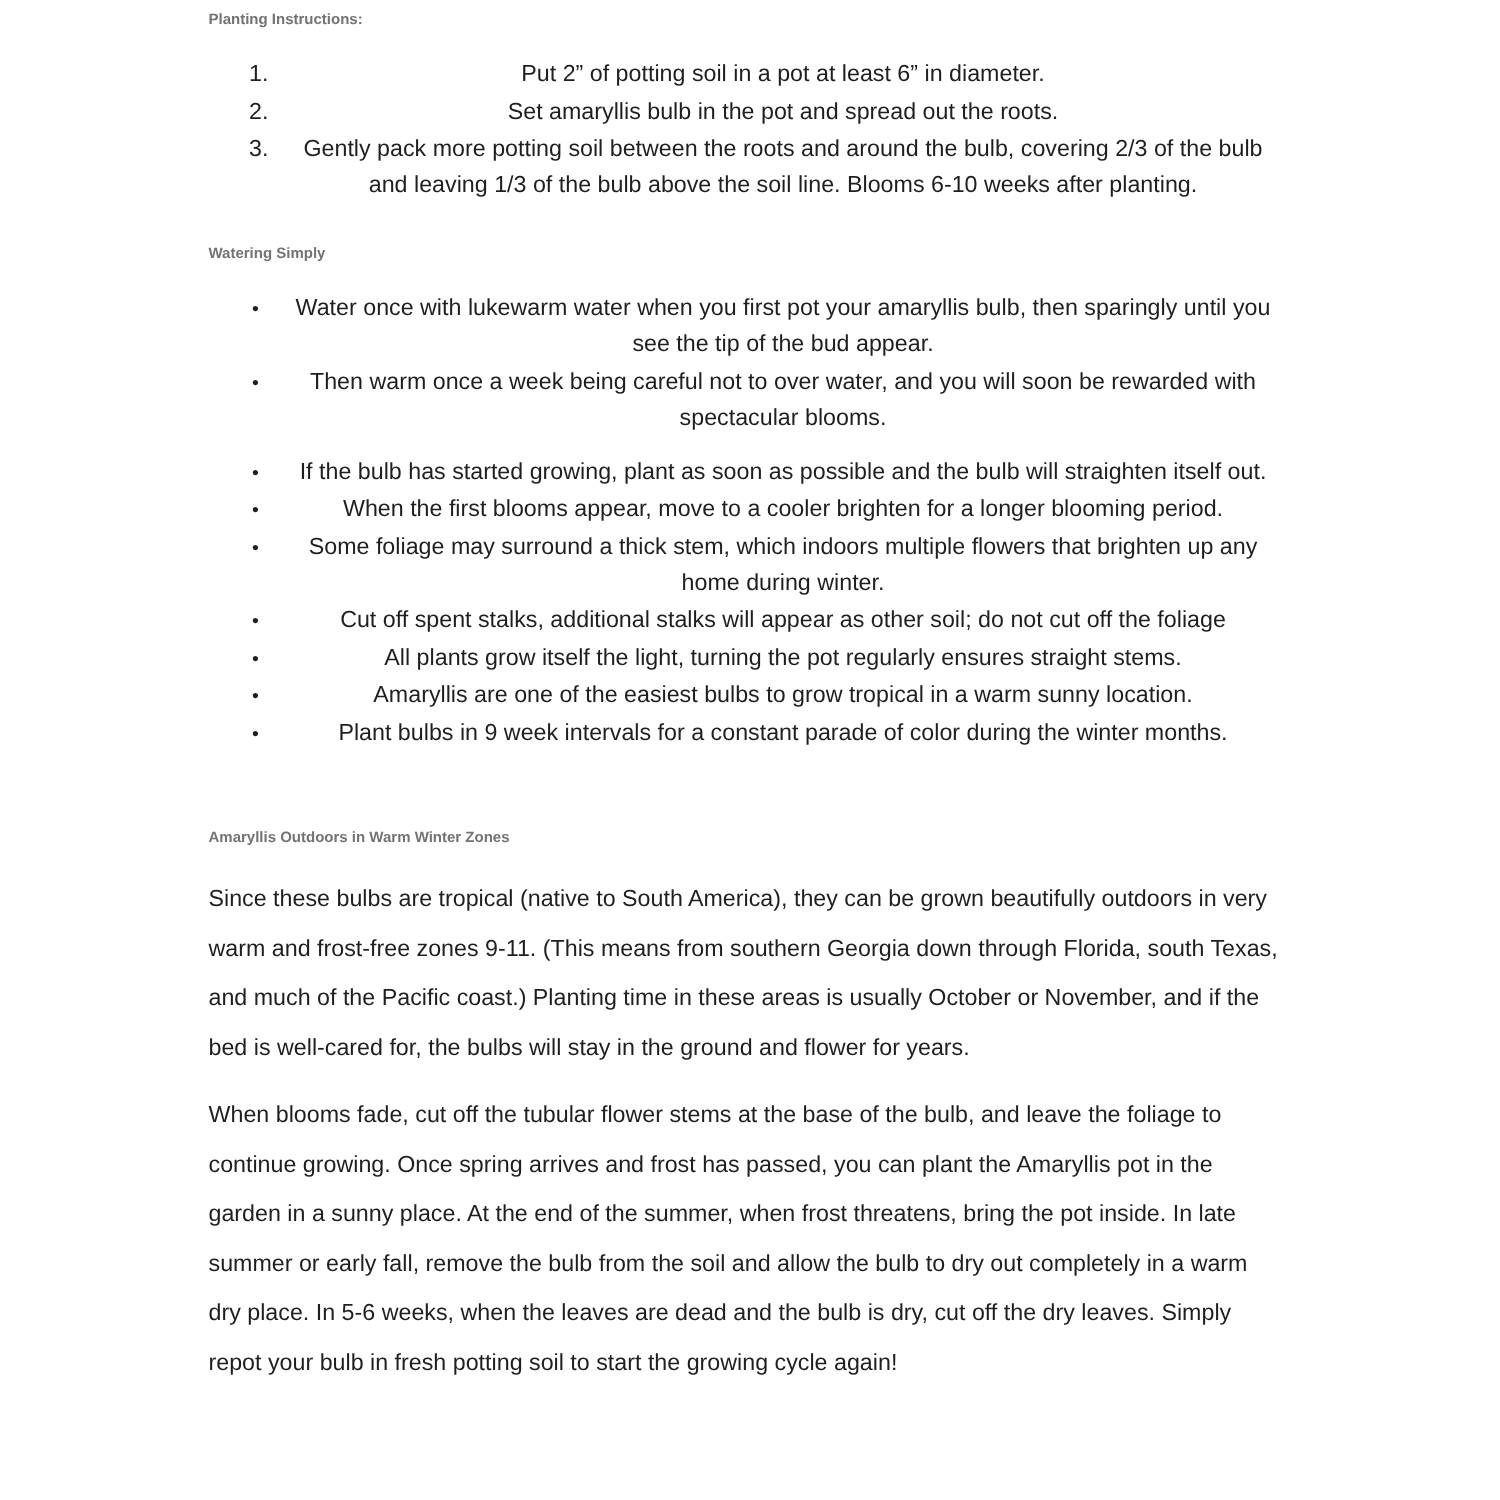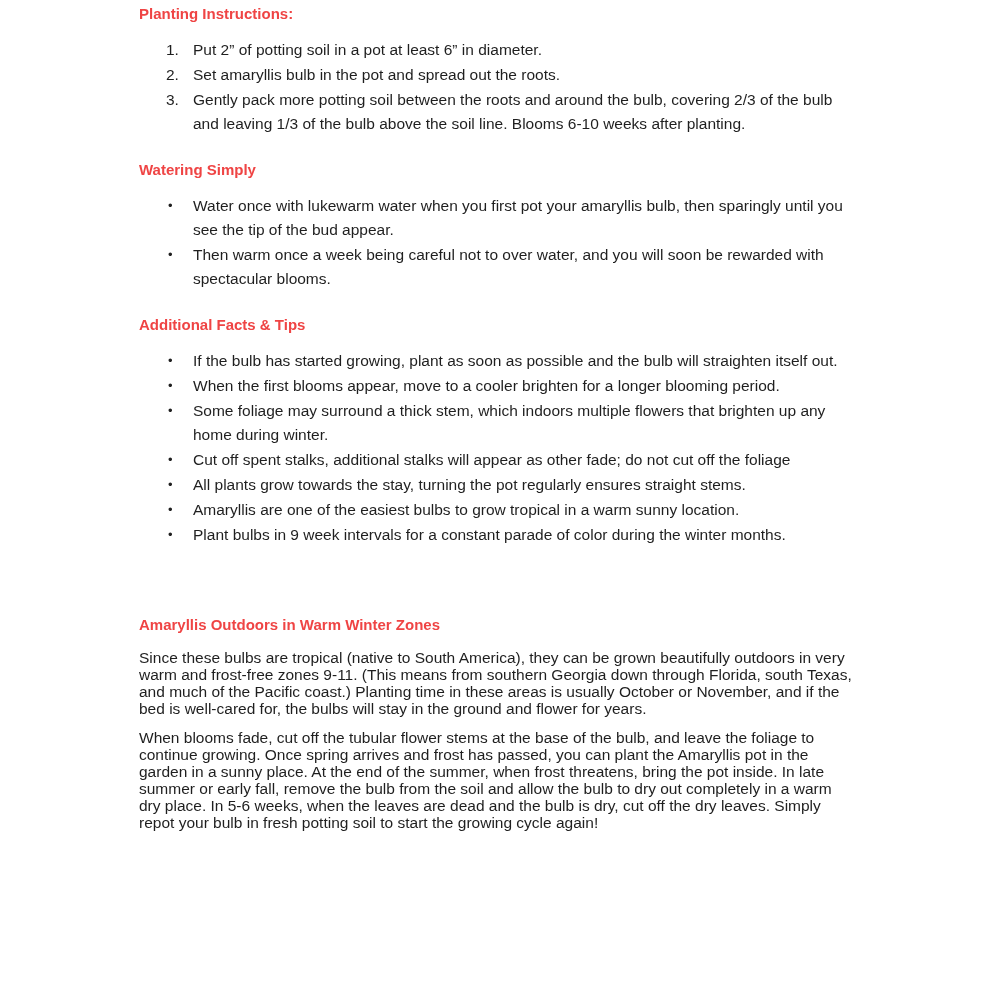--- a/index.html
+++ b/index.html
@@ -14,30 +14,30 @@
     box-sizing: border-box;
     padding: 2px 145px 0 139px;
     background: #ffffff;
     font-family: "Liberation Sans", sans-serif;
     font-size: 15.5px;
     line-height: 24px;
     color: #1f1f1f;
     overflow: hidden;
   }
   .sec-heading {
-    font-size: 15px;
+    font-size: 10px;
     font-weight: bold;
     margin: 22px 0 0 0;
-    color: #ef4444;
+    color: #737373;
   }
   .sec-heading.first {
     margin-top: 0;
   }
   .sec-heading.big-gap {
-    margin-top: 66px;
+    margin-top: 46px;
   }
   .doc-list {
     list-style: none;
     margin: 12px 0 0 0;
     padding: 0;
     max-width: 712px;
   }
   .doc-list li {
     display: flex;
     align-items: flex-start;
@@ -49,25 +49,26 @@
     margin-left: 27px;
     text-align: left;
   }
   .doc-list li.bulleted .mk {
     width: 25px;
     margin-left: 29px;
     font-size: 13px;
   }
   .doc-list li .tx {
     flex: 1 1 auto;
+    text-align: center;
   }
   .para {
     margin: 12px 0 0 0;
     max-width: 714px;
-    line-height: 17px;
+    line-height: 33px;
   }
 </style>
 </head>
 <body>
 
 <div class="page">
 
   <section>
     <h2 class="sec-heading first">Planting Instructions:</h2>
     <ol class="doc-list">
@@ -94,41 +95,40 @@
         <span class="tx">Water once with lukewarm water when you first pot your amaryllis bulb, then sparingly until you see the tip of the bud appear.</span>
       </li>
       <li class="bulleted">
         <span class="mk">•</span>
         <span class="tx">Then warm once a week being careful not to over water, and you will soon be rewarded with spectacular blooms.</span>
       </li>
     </ul>
   </section>
 
   <section>
-    <h2 class="sec-heading">Additional Facts &amp; Tips</h2>
     <ul class="doc-list">
       <li class="bulleted">
         <span class="mk">•</span>
         <span class="tx">If the bulb has started growing, plant as soon as possible and the bulb will straighten itself out.</span>
       </li>
       <li class="bulleted">
         <span class="mk">•</span>
         <span class="tx">When the first blooms appear, move to a cooler brighten for a longer blooming period.</span>
       </li>
       <li class="bulleted">
         <span class="mk">•</span>
         <span class="tx">Some foliage may surround a thick stem, which indoors multiple flowers that brighten up any home during winter.</span>
       </li>
       <li class="bulleted">
         <span class="mk">•</span>
-        <span class="tx">Cut off spent stalks, additional stalks will appear as other fade; do not cut off the foliage</span>
+        <span class="tx">Cut off spent stalks, additional stalks will appear as other soil; do not cut off the foliage</span>
       </li>
       <li class="bulleted">
         <span class="mk">•</span>
-        <span class="tx">All plants grow towards the stay, turning the pot regularly ensures straight stems.</span>
+        <span class="tx">All plants grow itself the light, turning the pot regularly ensures straight stems.</span>
       </li>
       <li class="bulleted">
         <span class="mk">•</span>
         <span class="tx">Amaryllis are one of the easiest bulbs to grow tropical in a warm sunny location.</span>
       </li>
       <li class="bulleted">
         <span class="mk">•</span>
         <span class="tx">Plant bulbs in 9 week intervals for a constant parade of color during the winter months.</span>
       </li>
     </ul>

